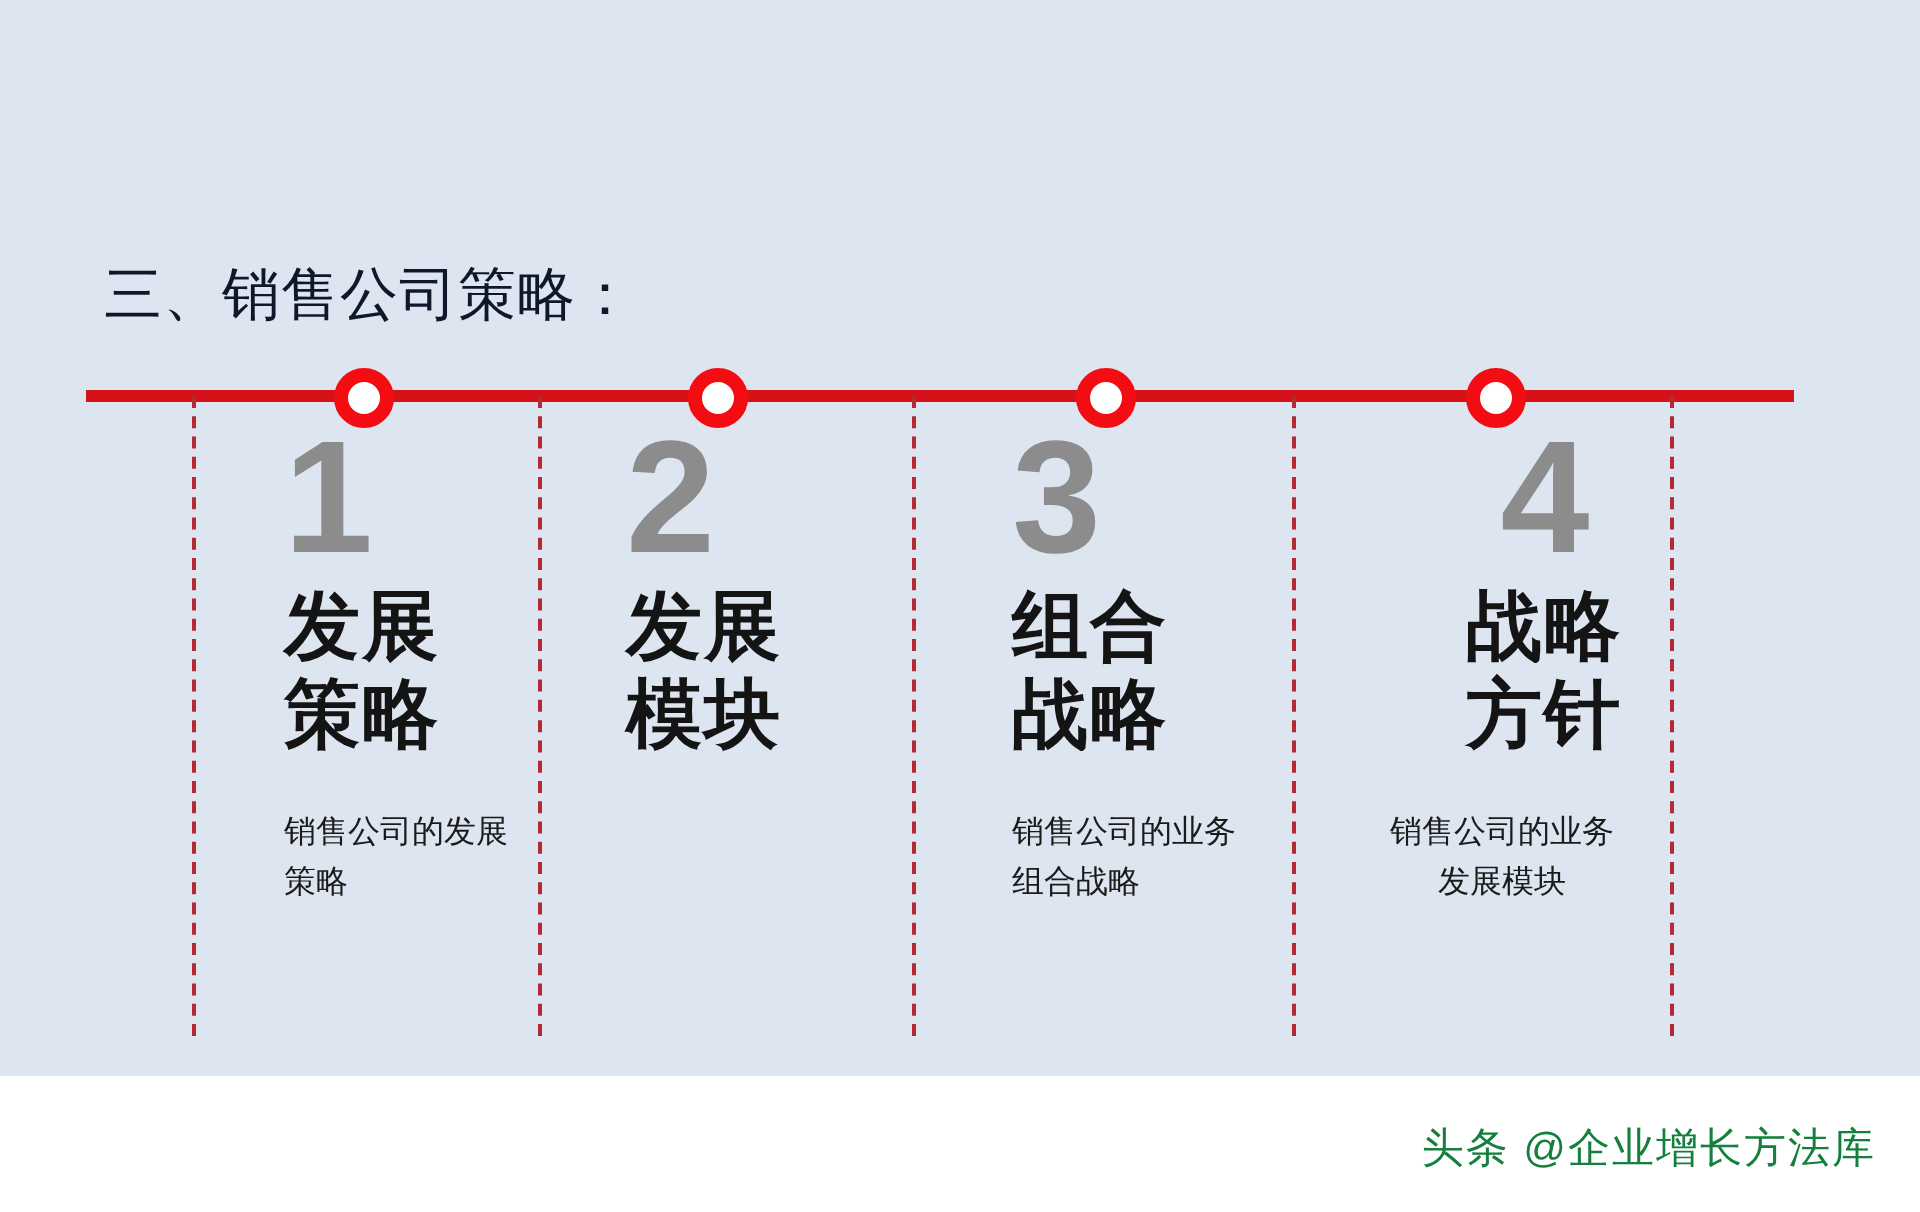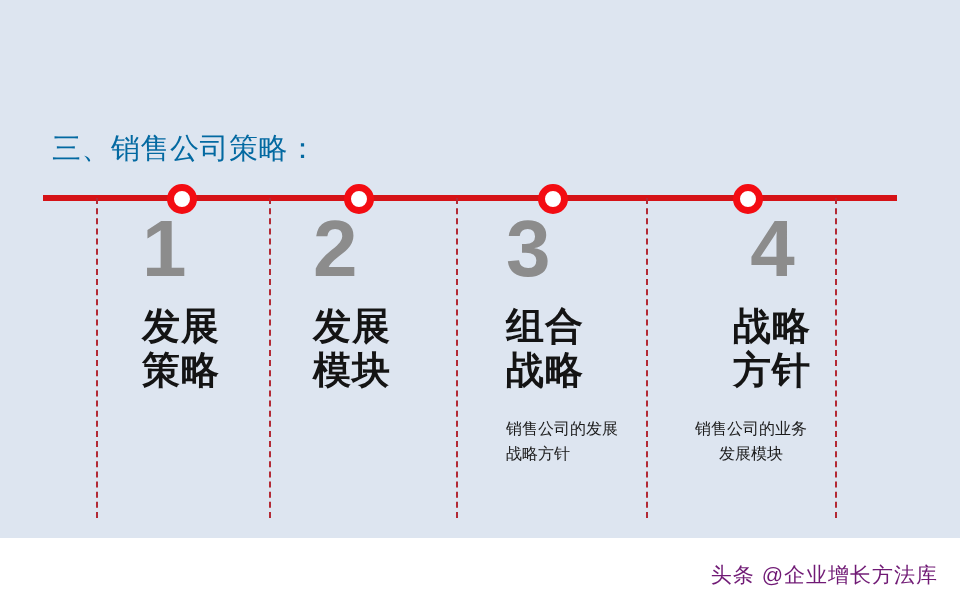--- a/index.html
+++ b/index.html
@@ -27,21 +27,21 @@
     height: 538px;
     background: #dde5f0;
   }
   
   .heading {
     position: absolute;
     left: 52px;
     top: 130px;
     font-size: 29px;
     line-height: 36px;
-    color: #0369a1;
+    color: #0f172a;
     letter-spacing: 0.5px;
     white-space: nowrap;
   }
   
   .timeline-rule {
     position: absolute;
     left: 43px;
     top: 195px;
     width: 854px;
     height: 6px;
@@ -79,21 +79,21 @@
     color: #8c8c8c;
     letter-spacing: -1px;
     height: 80px;
   }
   .col-title {
     font-size: 38px;
     line-height: 44px;
     font-weight: bold;
     color: #141414;
     letter-spacing: 1px;
-    margin-top: 14px;
+    margin-top: 2px;
     white-space: pre-line;
   }
   .col-desc {
     margin-top: 24px;
     font-size: 16px;
     line-height: 25px;
     color: #1b1b1b;
     width: 118px;
   }
   .col.align-left .col-number,
@@ -102,21 +102,21 @@
   .col.align-center .col-number,
   .col.align-center .col-title,
   .col.align-center .col-desc { text-align: center; }
   
   .watermark {
     position: absolute;
     right: 22px;
     top: 562px;
     font-size: 21px;
     line-height: 26px;
-    color: #701a75;
+    color: #15803d;
     letter-spacing: 1px;
     white-space: nowrap;
   }
 </style>
 </head>
 <body>
 
 <div class="slide">
 
   <div class="panel-bg"></div>
@@ -138,31 +138,32 @@
       <div class="node" style="left: 344px;"></div>
       <div class="node" style="left: 538px;"></div>
       <div class="node" style="left: 733px;"></div>
     </div>
 
   <div id="columns">
       <div class="col align-left" style="left: 142px;">
         <div class="col-number">1</div>
         <div class="col-title">发展
 策略</div>
+        <div class="col-desc">销售公司的发展策略</div>
       </div>
       <div class="col align-left" style="left: 313px;">
         <div class="col-number">2</div>
         <div class="col-title">发展
 模块</div>
       </div>
       <div class="col align-left" style="left: 506px;">
         <div class="col-number">3</div>
         <div class="col-title">组合
 战略</div>
-        <div class="col-desc">销售公司的发展战略方针</div>
+        <div class="col-desc">销售公司的业务组合战略</div>
       </div>
       <div class="col align-center" style="left: 692px;">
         <div class="col-number">4</div>
         <div class="col-title">战略
 方针</div>
         <div class="col-desc">销售公司的业务发展模块</div>
       </div>
     </div>
 
   <div class="watermark">头条 @企业增长方法库</div>

